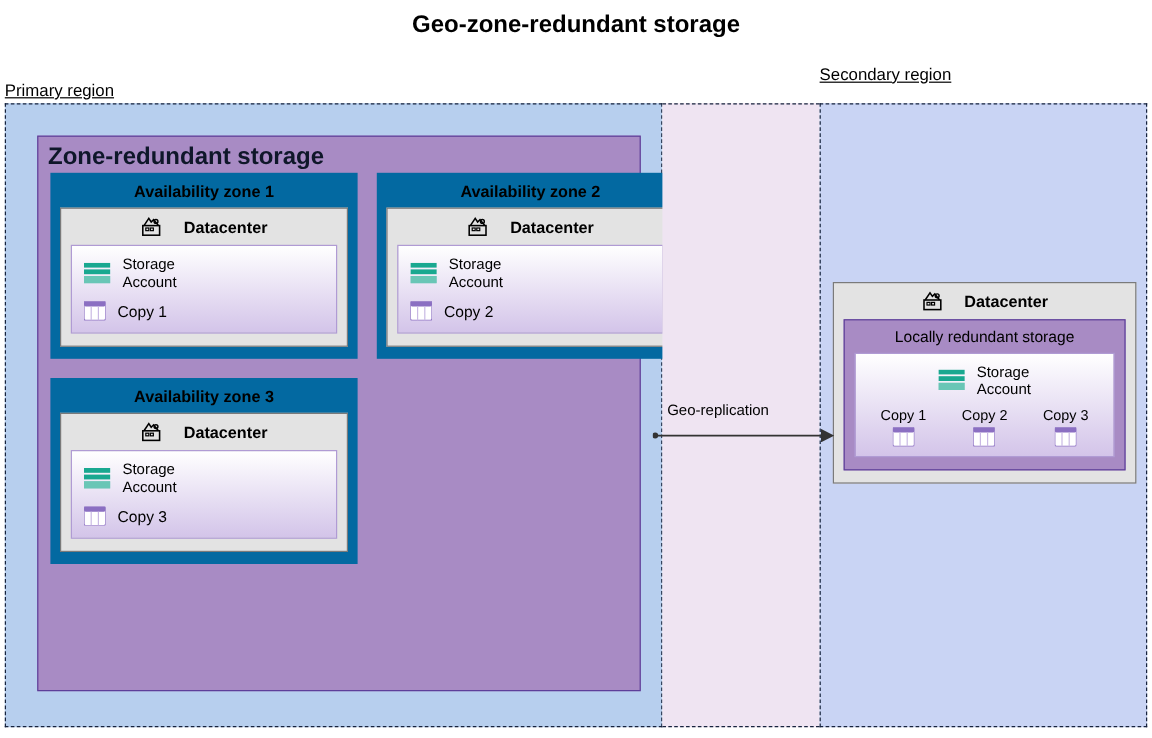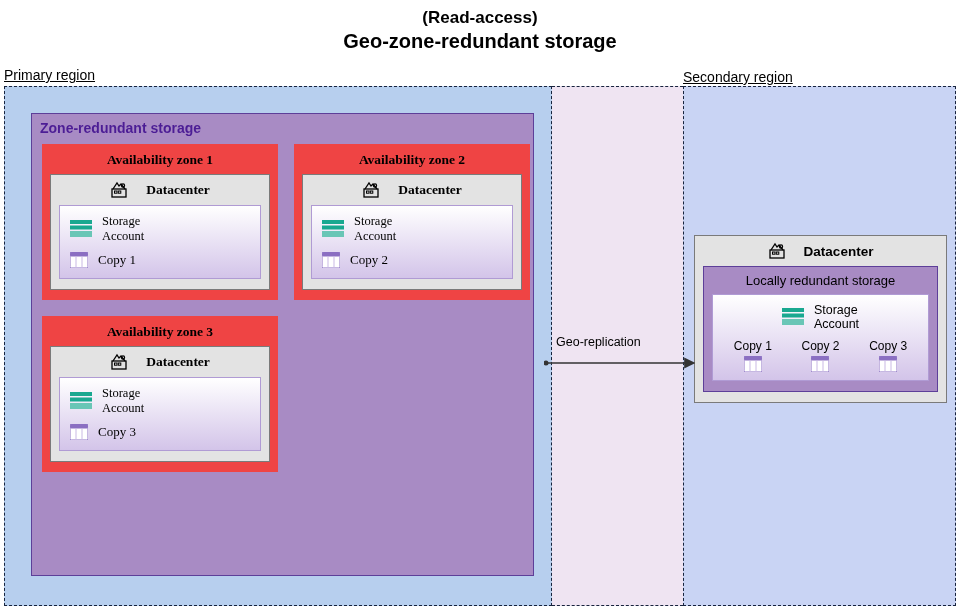--- a/index.html
+++ b/index.html
@@ -10,52 +10,51 @@
     height: 615px;
     position: relative;
     font-size: 13px;
     color: #000;
   }
   .titles { text-align: center; padding-top: 8px; }
   .subtitle { font-size: 17px; font-weight: 600; }
   .title { font-size: 20px; font-weight: 600; margin-top: 2px; }
   .region-label { font-size: 14px; font-weight: 400; position: absolute; text-decoration: underline; }
   .primary-label { top: 67px; left: 4px; }
-  .secondary-label { top: 69px; left: 683px; text-align: right; }
+  .secondary-label { top: 54px; left: 683px; text-align: right; }
 
   .primary-region {
     position: absolute;
     top: 86px; left: 4px;
     width: 548px; height: 520px;
     background: #b7cfee;
     border: 1.5px dashed #17233d;
     padding: 10px;
   }
   .zrs-box {
     position: absolute;
     top: 26px; left: 26px;
     width: 503px; height: 463px;
     background: #a88bc4;
     border: 1px solid #5d3f99;
     padding: 6px 8px;
   }
-  .zrs-title { font-weight: 700; font-size: 14px; color:#4c1d95; }
+  .zrs-title { font-weight: 700; font-size: 20px; color:#0f172a; }
 
   .zones-wrap {
     position: absolute;
     top: 30px; left: 10px; right: 10px;
     display: grid;
     grid-template-columns: 1fr 1fr;
     gap: 16px 16px;
   }
   .zone {
-    background: #ef4444;
-    width: 236px;
-    padding: 6px 8px 10px 8px;
-    font-family: Liberation Serif, serif;
+    background: #0369a1;
+    width: 256px;
+    padding: 6px 8px 10px 8px;
   }
   .zone-title { text-align: center; font-weight: 700; font-size: 13.5px; margin: 2px 0 6px 0; }
 
   .dc {
     background: #e3e3e3;
     border: 1px solid #7a7a7a;
     padding: 6px 8px 10px 8px;
   }
   .dc-header { display: flex; align-items: center; justify-content: center; gap: 18px; font-weight: 700; font-size: 13.5px; margin-bottom: 6px; }
 
@@ -137,21 +136,20 @@
       <line x1="6" y1="4.5" x2="6" y2="16" stroke="#c9b9e4" stroke-width="1"></line>
       <line x1="12" y1="4.5" x2="12" y2="16" stroke="#c9b9e4" stroke-width="1"></line>
     </g>
     <marker id="arrowhead" viewBox="0 0 10 10" refX="7" refY="5" markerWidth="7" markerHeight="7" orient="auto-start-reverse">
       <path d="M 0 0 L 10 5 L 0 10 z" fill="#333"></path>
     </marker>
   </defs>
 </svg>
 
 <div class="titles">
-  <div class="subtitle">(Read-access)</div>
   <div class="title">Geo-zone-redundant storage</div>
 </div>
 
 <div class="region-label primary-label">Primary region</div>
 <div class="region-label secondary-label">Secondary region</div>
 
 <div class="primary-region">
   <div class="zrs-box">
     <div class="zrs-title">Zone-redundant storage</div>
     <div class="zones-wrap">

